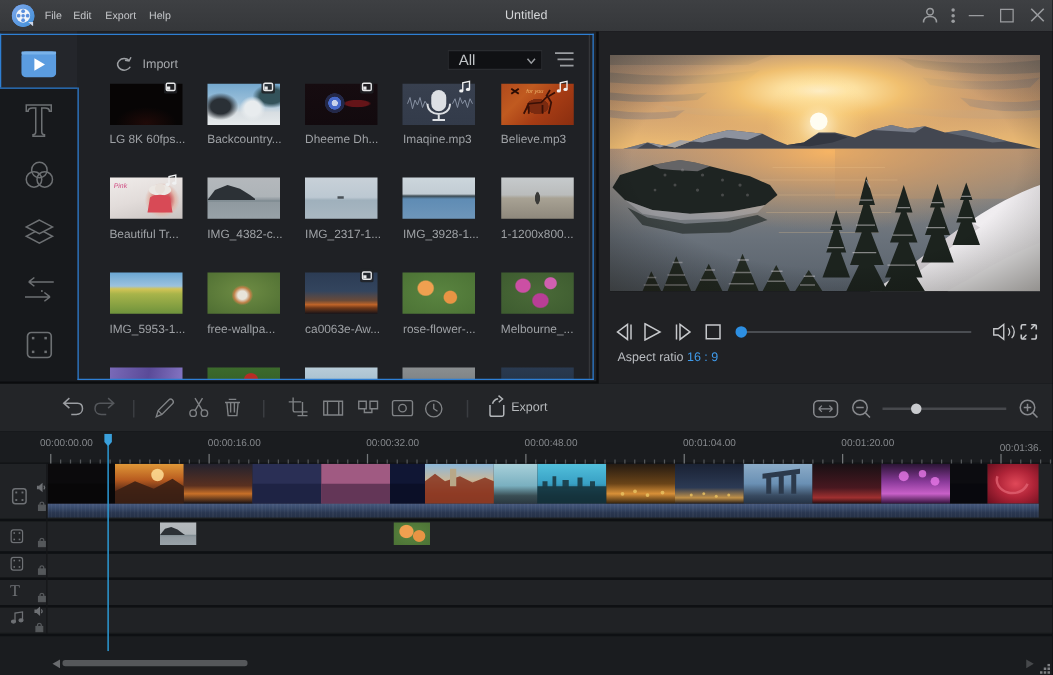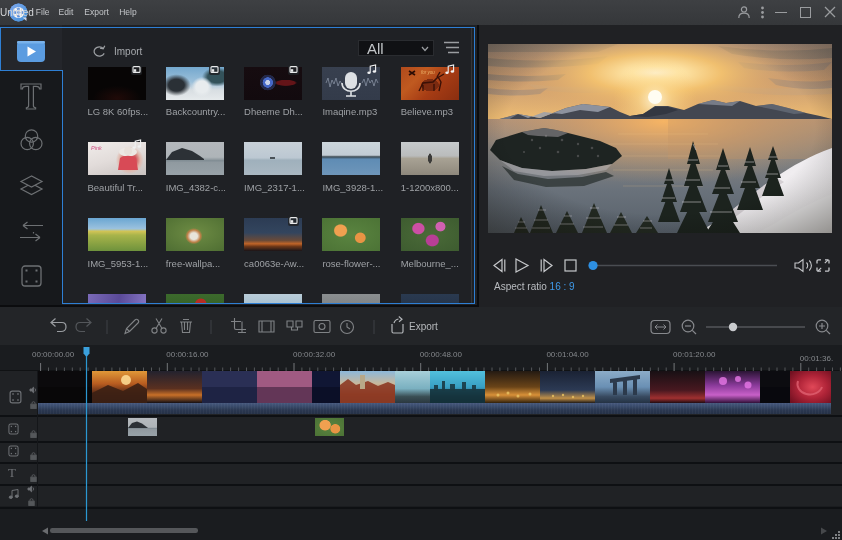--- a/index.html
+++ b/index.html
@@ -26,21 +26,21 @@
     <circle cx="9.5" cy="5.9" r="1.5" fill="#5b8fdd"></circle>
     <circle cx="9.5" cy="13.1" r="1.5" fill="#5b8fdd"></circle>
     <circle cx="5.9" cy="9.5" r="1.5" fill="#5b8fdd"></circle>
     <circle cx="13.1" cy="9.5" r="1.5" fill="#5b8fdd"></circle>
     <path d="M13.5 14.5 L17.5 14.5 L17.5 18 Z" fill="#cdd6e8"></path>
   </svg>
   <div class="abs" style="left:35.8px;top:0;height:41px;line-height:25px;font-size:8.5px;color:#c4c6c9">File</div>
   <div class="abs" style="left:58.6px;top:0;height:25px;line-height:25px;font-size:8.5px;color:#c4c6c9">Edit</div>
   <div class="abs" style="left:84.3px;top:0;height:25px;line-height:25px;font-size:8.5px;color:#c4c6c9">Export</div>
   <div class="abs" style="left:119.2px;top:0;height:25px;line-height:25px;font-size:8.5px;color:#c4c6c9">Help</div>
-  <div class="abs" style="left:0;top:0;width:842px;height:25px;line-height:25px;font-size:10px;color:#d4d6d8">Untitled</div>
+  <div class="abs" style="left:0;top:0;width:842px;height:25px;text-align:center;line-height:25px;font-size:10px;color:#d4d6d8">Untitled</div>
 
   <svg class="abs" style="left:737px;top:5px" width="14" height="14" viewBox="0 0 14 14" fill="none" stroke="#9a9c9f" stroke-width="1.2">
     <circle cx="7" cy="4.4" r="2.6"></circle>
         <path d="M1.8 13 C1.8 9.6 4.2 8.2 7 8.2 C9.8 8.2 12.2 9.6 12.2 13"></path>
   </svg>
   <svg class="abs" style="left:760px;top:6px" width="5" height="13" viewBox="0 0 5 13" fill="#9a9c9f">
     <circle cx="2.5" cy="2" r="1.4"></circle>
         <circle cx="2.5" cy="6.5" r="1.4"></circle>
         <circle cx="2.5" cy="11" r="1.4"></circle>
   </svg>
@@ -100,21 +100,21 @@
     </g>
   </svg>
 
   <svg class="abs" style="left:91px;top:20px" width="15" height="13" viewBox="0 0 15 13" fill="none" stroke="#9da0a4" stroke-width="1.2">
     <path d="M12.3 3.4 A5.3 4.6 0 1 0 13.2 8.4"></path>
     <path d="M13.8 0.8 L12.2 3.8 L9 3.2"></path>
   </svg>
   <div class="abs" style="left:114px;top:20px;font-size:10px;color:#a6a9ad;line-height:13px">Import</div>
 
   <div class="abs" style="left:358px;top:15px;width:76px;height:16px;background:#101114;border:1px solid #2a2c30">
-    <div class="abs" style="left:8px;top:0;line-height:15px;font-size:15px;color:#c2c5c8">All</div>
+    <div class="abs" style="left:8px;top:0;line-height:15px;font-size:12px;color:#c2c5c8">All</div>
     <svg class="abs" style="left:62px;top:5px" width="8" height="6" viewBox="0 0 8 6" fill="none" stroke="#9a9da1" stroke-width="1.2">
           <path d="M1 1 L4 4.5 L7 1"></path>
         </svg>
   </div>
 
   <svg class="abs" style="left:444px;top:16px" width="15" height="13" viewBox="0 0 15 13" stroke="#9a9da1" stroke-width="1.3">
     <path d="M0 1.5 H15 M2 6.5 H15 M4 11.5 H15"></path>
   </svg>
 
   <div class="abs" style="left:471px;top:3px;width:1px;height:275px;background:#34363a"></div>

